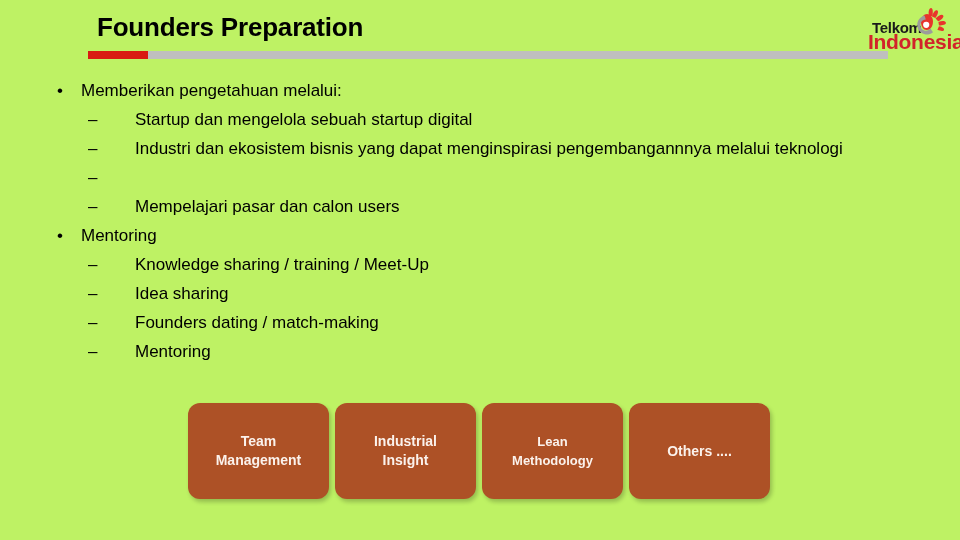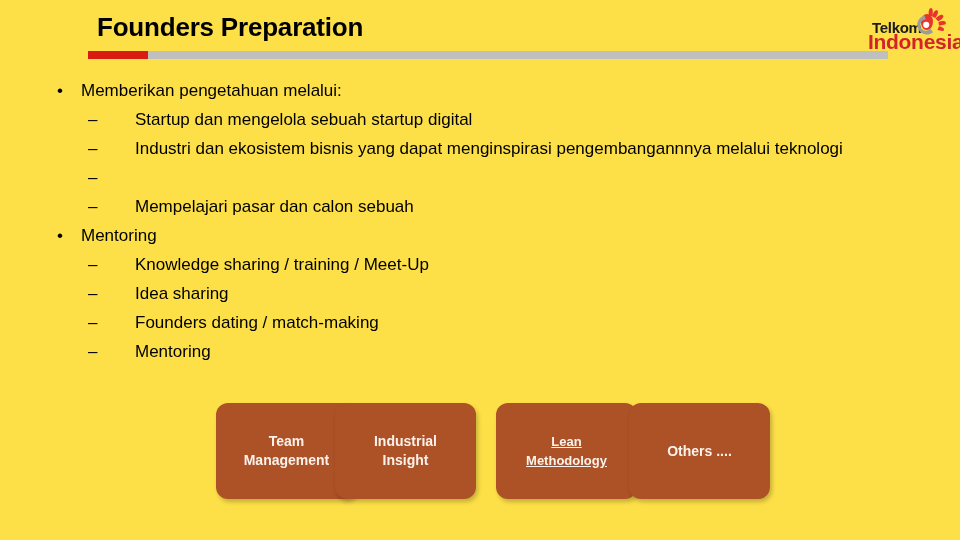--- a/index.html
+++ b/index.html
@@ -14,21 +14,21 @@
     font-family: "Liberation Sans", sans-serif;
     color: #000000;
     position: relative;
   }
 
   .slide {
     position: absolute;
     left: 0; top: 0;
     width: 960px;
     height: 540px;
-    background: #fde047;
+    background: #bef264;
   }
 
   
   .title-block {
     position: absolute;
     left: 0;
     top: 0;
     width: 960px;
     height: 62px;
   }
@@ -164,23 +164,23 @@
     box-shadow: 2px 3px 4px rgba(0,0,0,0.22);
     color: #fbf2ec;
     display: flex;
     align-items: center;
     justify-content: center;
     text-align: center;
     font-size: 14px;
     font-weight: bold;
     line-height: 19px;
   }
-  .box:nth-child(1) { left: 0px; margin-left: 28px; }
+  .box:nth-child(1) { left: 0px; }
   .box:nth-child(2) { left: 147px; }
-  .box:nth-child(3) { left: 308px; text-decoration: underline; }
+  .box:nth-child(3) { left: 294px; }
   .box:nth-child(4) { left: 441px; }
   .box .label { white-space: pre-line; display: block; }
   .box.wide-label .label { font-size: 13px; }
 </style>
 </head>
 <body>
 
 <div class="slide">
 
   <div class="title-block">
@@ -218,21 +218,21 @@
     </div>
     <div class="lvl2">
       <span class="marker">–</span>
       <span class="txt">Industri dan ekosistem bisnis yang dapat menginspirasi pengembangannnya melalui teknologi</span>
     </div>
     <div class="lvl2">
       <span class="marker">–</span>
     </div>
     <div class="lvl2">
       <span class="marker">–</span>
-      <span class="txt">Mempelajari pasar dan calon sebuah</span>
+      <span class="txt">Mempelajari pasar dan calon users</span>
     </div>
 
     <div class="lvl1">
       <span class="marker">•</span>
       <span class="txt">Mentoring</span>
     </div>
     <div class="lvl2">
       <span class="marker">–</span>
       <span class="txt">Knowledge sharing / training / Meet-Up</span>
     </div>

